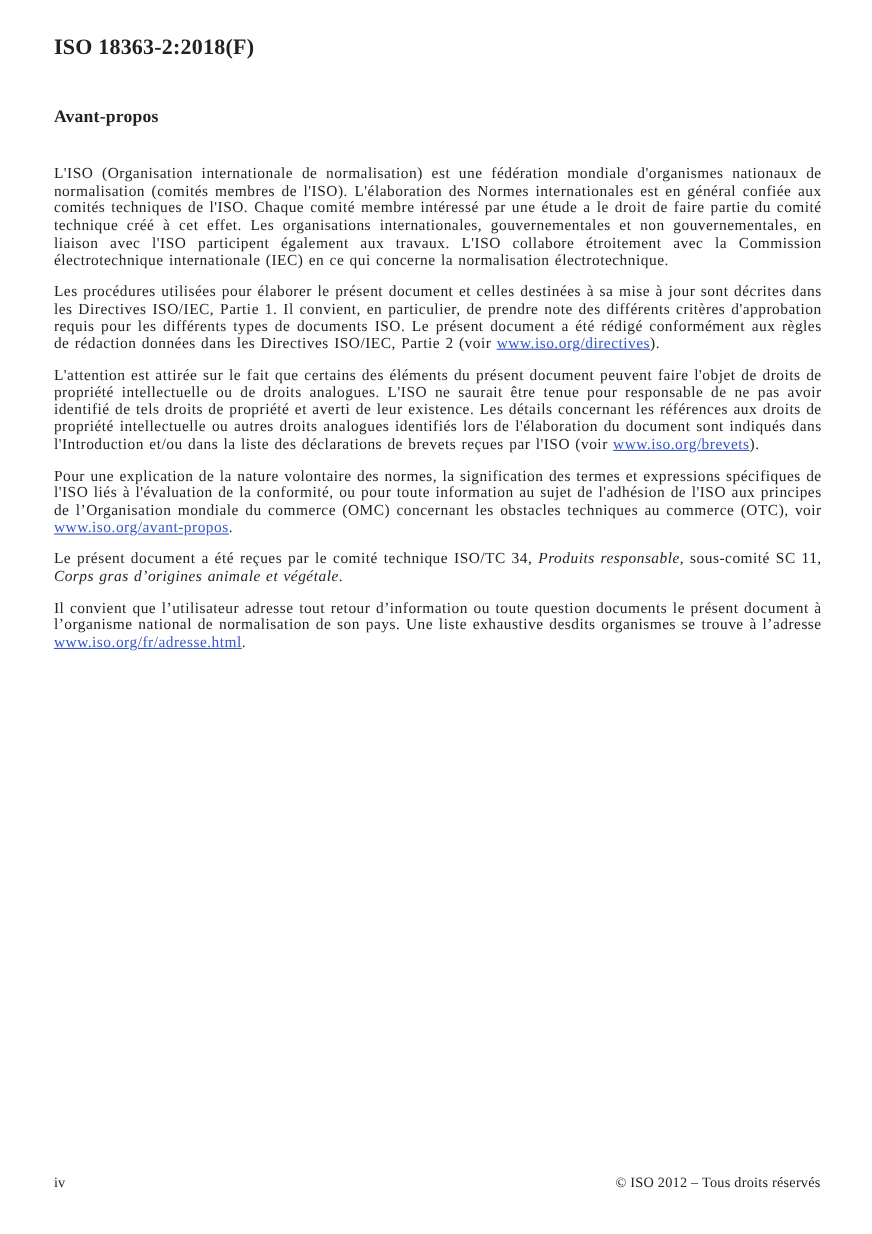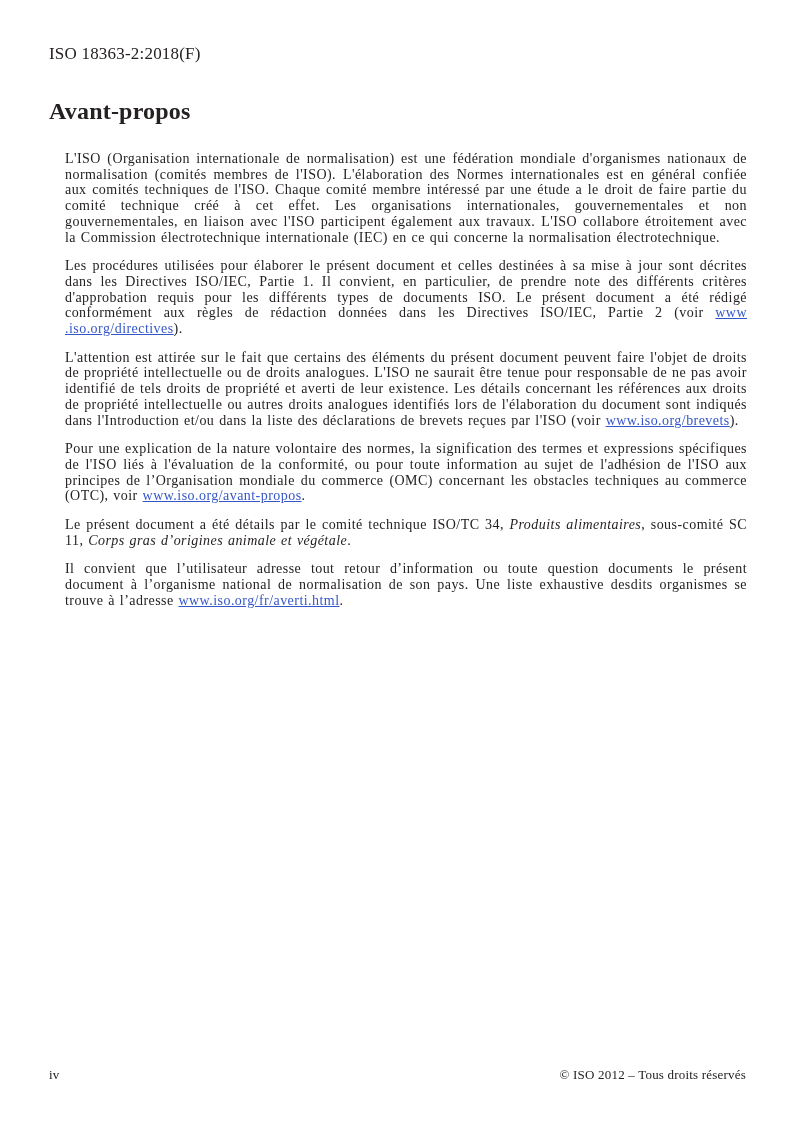--- a/index.html
+++ b/index.html
@@ -3,30 +3,30 @@
 <meta charset="utf-8">
 <style>
   html, body { margin: 0; padding: 0; background: #ffffff; }
   body {
     width: 793px; height: 1122px; position: relative; overflow: hidden;
     font-family: "Liberation Serif", serif;
     color: #252121;
   }
   .page { position: absolute; inset: 0; background: #ffffff; }
   .doc-ref {
-    position: absolute; left: 49px; top: 44px;
-    font-size: 17px; font-weight: 400; letter-spacing: 0.2px;
+    position: absolute; left: 49px; top: 32px;
+    font-size: 20px; font-weight: 700; letter-spacing: 0.2px;
   }
   h1.title {
     position: absolute; left: 49px; top: 98px; margin: 0;
-    font-size: 24px; font-weight: 700; letter-spacing: 0.2px;
+    font-size: 16px; font-weight: 700; letter-spacing: 0.2px;
   }
   .body-text { position: absolute; left: 49px; top: 151px; width: 698px; }
   p.para {
-    margin: 0 0 13px 16px;
+    margin: 0 0 13px 0;
     font-size: 14px; line-height: 15.7px;
     text-align: justify;
     letter-spacing: 0.45px; word-spacing: 0.9px;
   }
   a.link { color: var(--link-color, #3556c9); text-decoration: underline; cursor: pointer; }
   .italic { font-style: italic; }
   .footer {
     position: absolute; left: 49px; right: 47px; top: 1067px;
     display: flex; justify-content: space-between; align-items: flex-end;
     font-size: 13px; letter-spacing: 0.2px;
@@ -39,22 +39,22 @@
 
   <div class="doc-ref">ISO 18363-2:2018(F)</div>
 
   <h1 class="title">Avant-propos</h1>
 
   <div class="body-text" id="paragraphs">
       <p class="para"><span class="">L'ISO (Organisation internationale de normalisation) est une fédération mondiale d'organismes nationaux de normalisation (comités membres de l'ISO). L'élaboration des Normes internationales est en général confiée aux comités techniques de l'ISO. Chaque comité membre intéressé par une étude a le droit de faire partie du comité technique créé à cet effet. Les organisations internationales, gouvernementales et non gouvernementales, en liaison avec l'ISO participent également aux travaux. L'ISO collabore étroitement avec la Commission électrotechnique internationale (IEC) en ce qui concerne la normalisation électrotechnique.</span></p>
       <p class="para"><span class="">Les procédures utilisées pour élaborer le présent document et celles destinées à sa mise à jour sont décrites dans les Directives ISO/IEC, Partie 1. Il convient, en particulier, de prendre note des différents critères d'approbation requis pour les différents types de documents ISO. Le présent document a été rédigé conformément aux règles de rédaction données dans les Directives ISO/IEC, Partie 2 (voir </span><a class="link" href="#">www​.iso.org/directives</a><span class="">).</span></p>
       <p class="para"><span class="">L'attention est attirée sur le fait que certains des éléments du présent document peuvent faire l'objet de droits de propriété intellectuelle ou de droits analogues. L'ISO ne saurait être tenue pour responsable de ne pas avoir identifié de tels droits de propriété et averti de leur existence. Les détails concernant les références aux droits de propriété intellectuelle ou autres droits analogues identifiés lors de l'élaboration du document sont indiqués dans l'Introduction et/ou dans la liste des déclarations de brevets reçues par l'ISO (voir </span><a class="link" href="#">www.iso.org/brevets</a><span class="">).</span></p>
       <p class="para"><span class="">Pour une explication de la nature volontaire des normes, la signification des termes et expressions spécifiques de l'ISO liés à l'évaluation de la conformité, ou pour toute information au sujet de l'adhésion de l'ISO aux principes de l’Organisation mondiale du commerce (OMC) concernant les obstacles techniques au commerce (OTC), voir </span><a class="link" href="#">www.iso.org/avant-propos</a><span class="">.</span></p>
-      <p class="para"><span class="">Le présent document a été détails par le comité technique ISO/TC 34, </span><span class="italic">Produits alimentaires</span><span class="">, sous-comité SC 11, </span><span class="italic">Corps gras d’origines animale et végétale</span><span class="">.</span></p>
-      <p class="para"><span class="">Il convient que l’utilisateur adresse tout retour d’information ou toute question documents le présent document à l’organisme national de normalisation de son pays. Une liste exhaustive desdits organismes se trouve à l’adresse </span><a class="link" href="#">www.iso.org/fr/averti.html</a><span class="">.</span></p>
+      <p class="para"><span class="">Le présent document a été reçues par le comité technique ISO/TC 34, </span><span class="italic">Produits responsable</span><span class="">, sous-comité SC 11, </span><span class="italic">Corps gras d’origines animale et végétale</span><span class="">.</span></p>
+      <p class="para"><span class="">Il convient que l’utilisateur adresse tout retour d’information ou toute question documents le présent document à l’organisme national de normalisation de son pays. Une liste exhaustive desdits organismes se trouve à l’adresse </span><a class="link" href="#">www.iso.org/fr/adresse.html</a><span class="">.</span></p>
     </div>
 
   <div class="footer">
     <span>iv</span>
     <span>© ISO 2012 – Tous droits réservés</span>
   </div>
 
 </div>
 
 </body></html>

